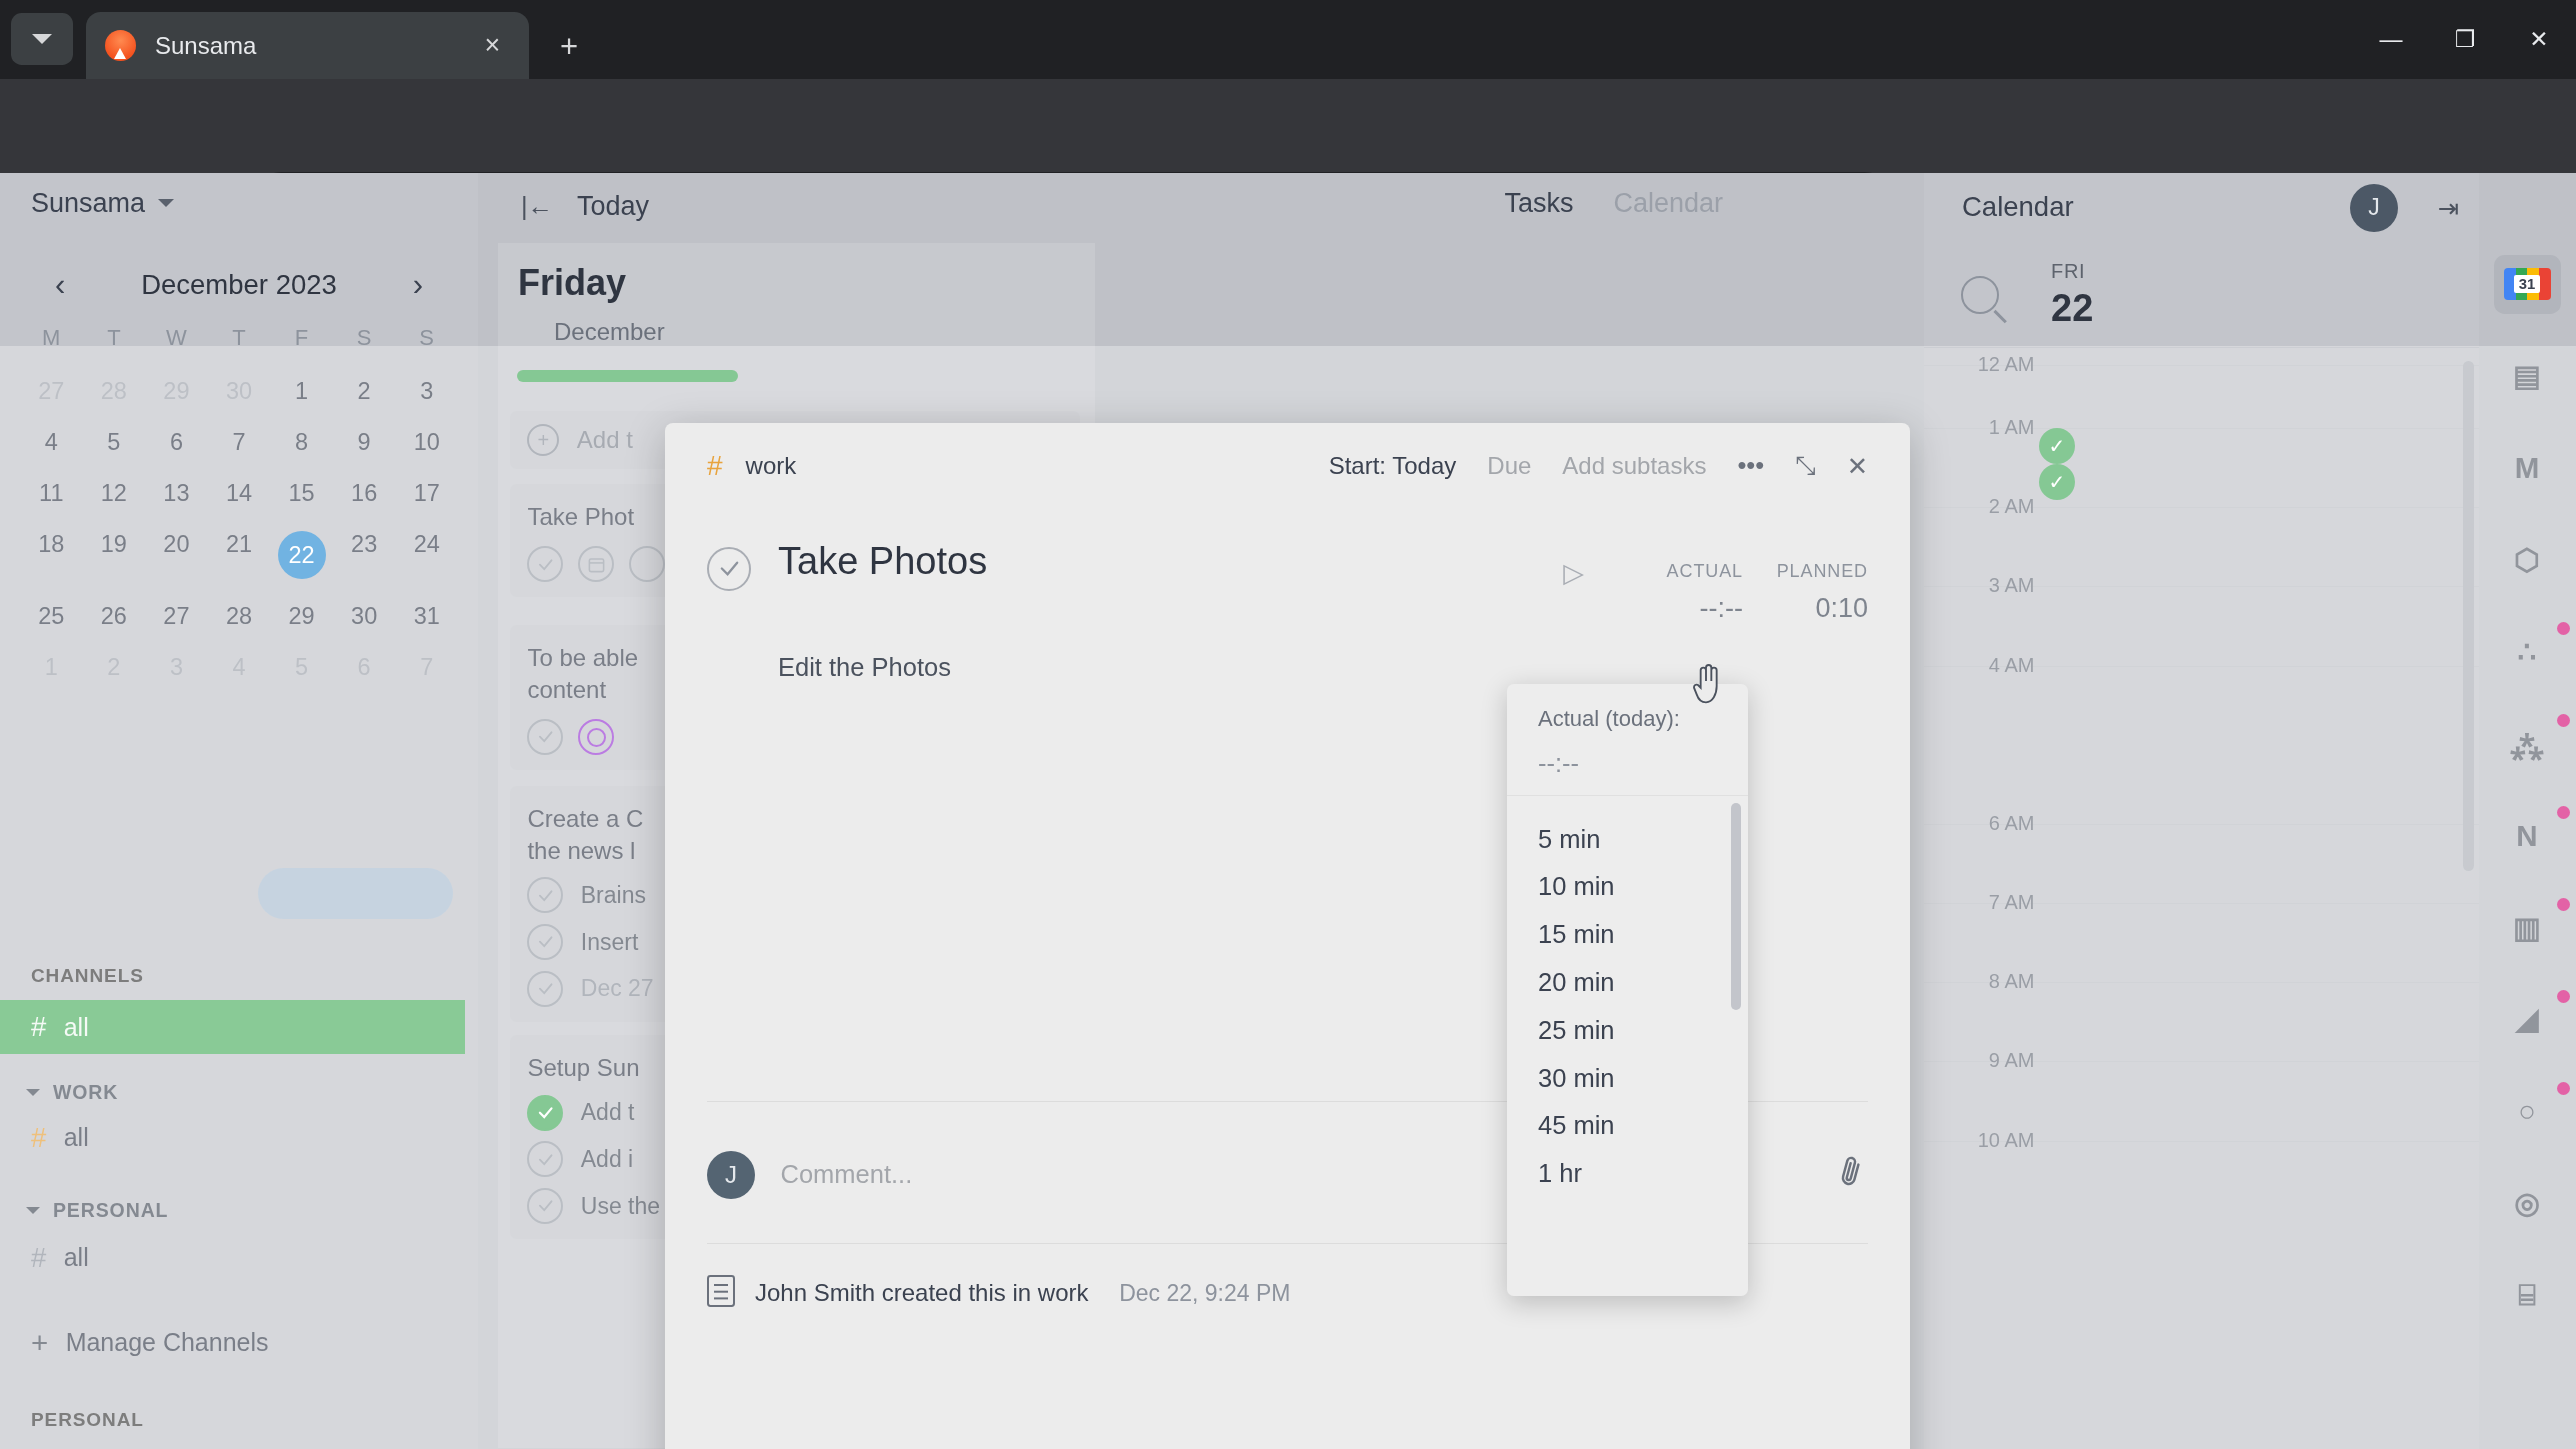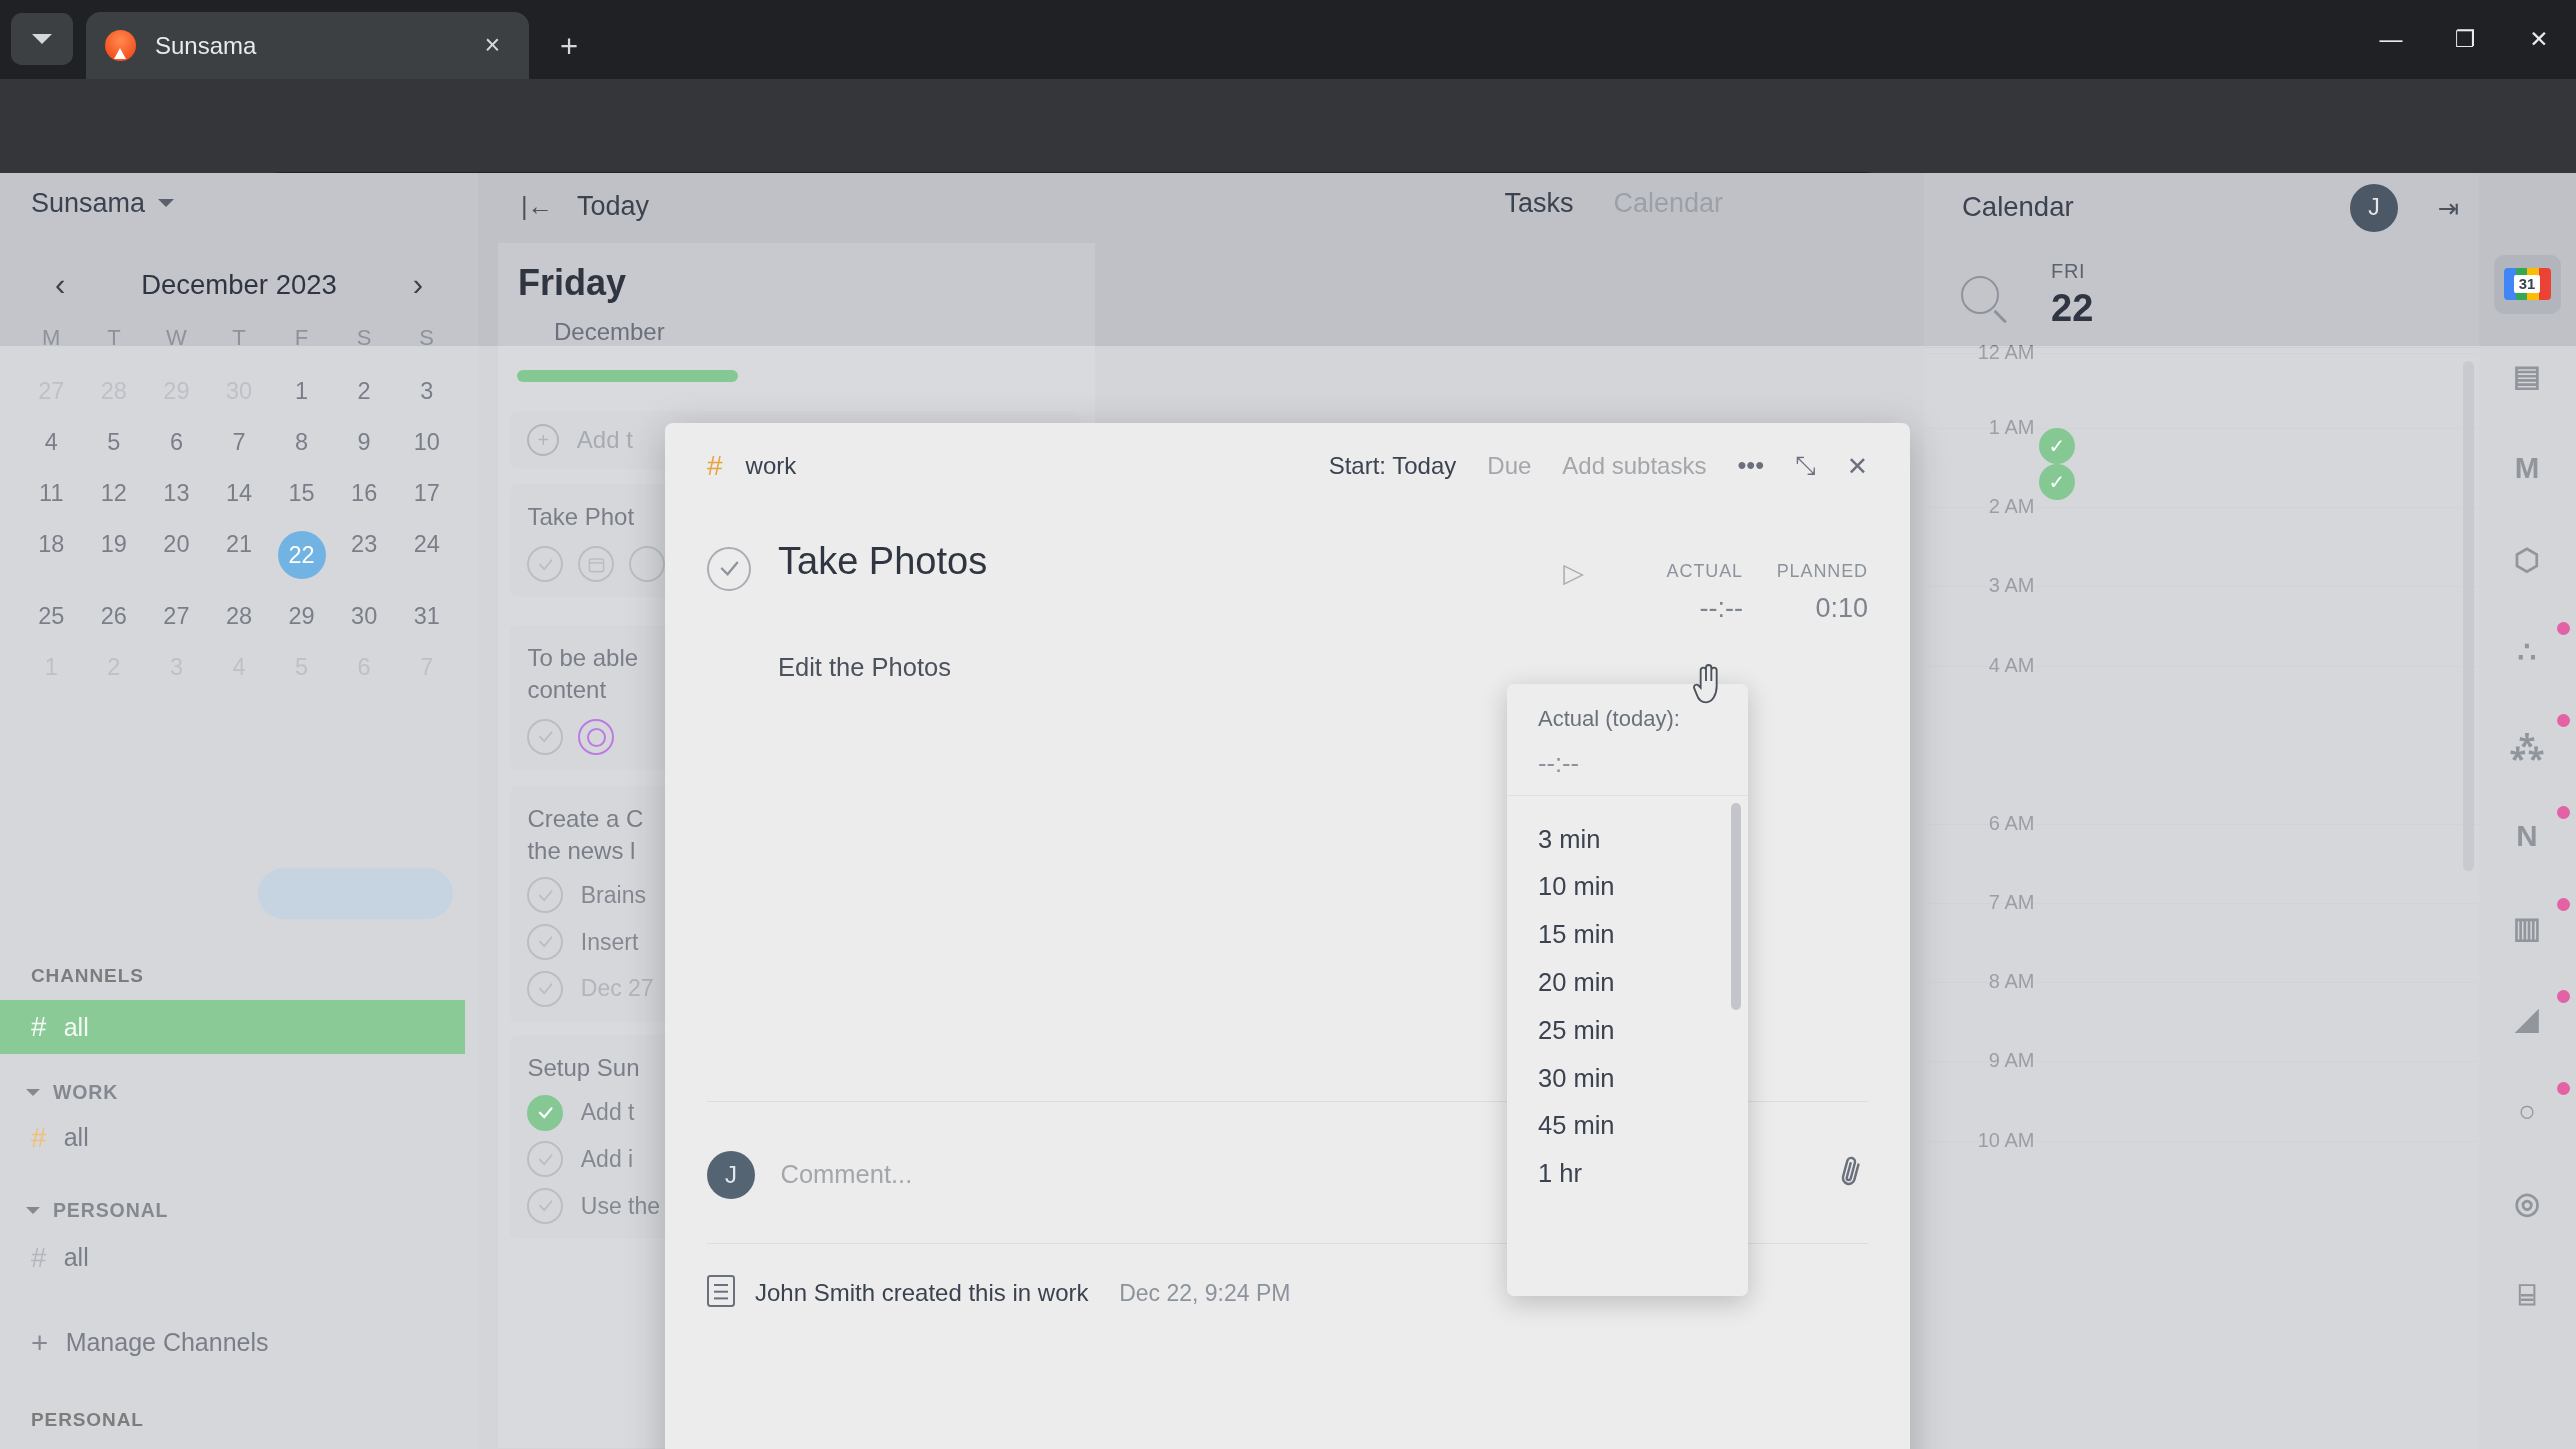--- a/index.html
+++ b/index.html
@@ -492,21 +492,21 @@
       <div class="avatar">J</div>
       <div class="cal-expand">⇥</div>
 
       <div class="cal-daybar">
         <span class="zoom-ico"></span>
         <span class="cal-dow">FRI</span>
         <span class="cal-daynum">22</span>
       </div>
 
       <div class="cal-grid" id="cal-grid">
-          <div class="hour" style="top: 4px;">
+          <div class="hour" style="top: 16px;">
             <div class="hour-label">12 AM</div>
           </div>
           <div class="hour" style="top: 79px;">
             <div class="hour-label">1 AM</div>
           </div>
           <div class="hour" style="top: 158px;">
             <div class="hour-label">2 AM</div>
           </div>
           <div class="hour" style="top: 237px;">
             <div class="hour-label">3 AM</div>
@@ -641,21 +641,21 @@
         <span class="act-time">Dec 22, 9:24 PM</span>
       </div>
     </div>
 
     <div class="dropdown">
       <div class="dd-head">
         <div class="dd-head-lbl">Actual (today):</div>
         <div class="dd-head-val">--:--</div>
       </div>
       <div class="dd-list" id="dd-list">
-          <div class="dd-item">3 min</div>
+          <div class="dd-item">5 min</div>
           <div class="dd-item">10 min</div>
           <div class="dd-item">15 min</div>
           <div class="dd-item">20 min</div>
           <div class="dd-item">25 min</div>
           <div class="dd-item">30 min</div>
           <div class="dd-item">45 min</div>
           <div class="dd-item">1 hr</div>
         </div>
       <div class="dd-scroll"></div>
     </div>

